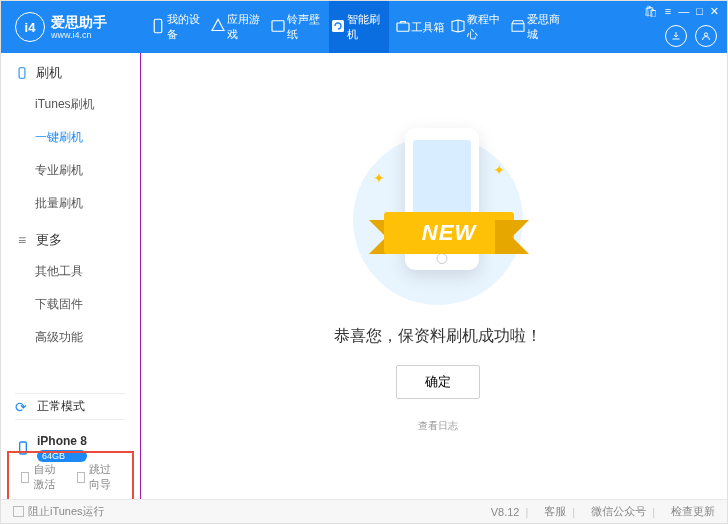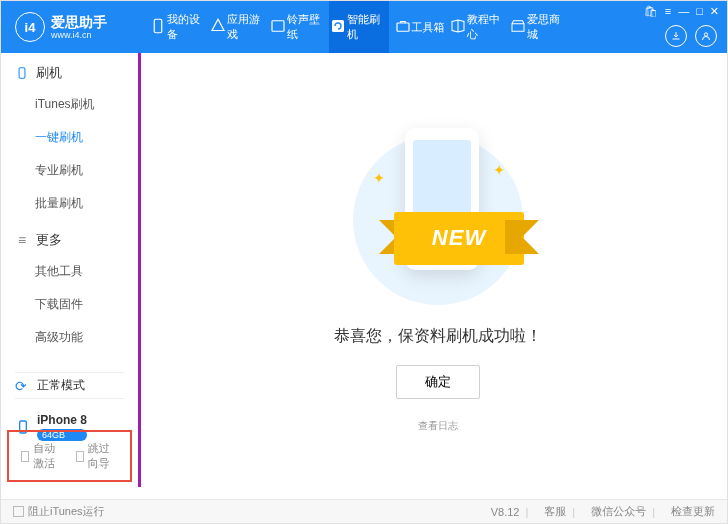--- a/index.html
+++ b/index.html
@@ -17,21 +17,21 @@
   .tab.active { background: #0a6ee0; }
   .tab-icon { width: 18px; height: 18px; margin-bottom: 3px; display: flex; align-items: center; justify-content: center; }
   .tab-icon svg { width: 18px; height: 18px; fill: #fff; stroke: #fff; }
   .header-right { position: absolute; right: 8px; top: 4px; display: flex; gap: 7px; }
   .win-ctrl { color: #fff; cursor: pointer; font-size: 11px; }
   .header-btns { position: absolute; right: 10px; bottom: 6px; display: flex; gap: 8px; }
   .circ-btn { width: 22px; height: 22px; border: 1.3px solid #fff; border-radius: 50%; display: flex; align-items: center; justify-content: center; cursor: pointer; }
   .circ-btn svg { width: 12px; height: 12px; stroke: #fff; fill: none; stroke-width: 2; }
   
   
-  .sidebar { position: absolute; left: 0; top: 52px; width: 140px; bottom: 36px; border-right: 3px solid #a21caf; background: #fff; }
+  .sidebar { position: absolute; left: 0; top: 52px; width: 140px; bottom: 15px; border-right: 1px solid #a21caf; background: #fff; }
   .sb-group-h { display: flex; align-items: center; padding: 11px 14px 6px; font-size: 13px; color: #333; font-weight: 500; }
   .sb-group-h .gicon { width: 14px; height: 14px; margin-right: 7px; display: flex; align-items: center; justify-content: center; }
   .sb-item { padding: 8px 0 8px 34px; font-size: 12px; color: #555; cursor: pointer; }
   .sb-item.active { color: #1e88f5; }
   .sb-bottom { position: absolute; bottom: 40px; left: 0; right: 0; }
   .sb-mode { margin: 8px 14px; padding: 4px 0; border-top: 1px solid #eee; border-bottom: 1px solid #eee; display: flex; align-items: center; cursor: pointer; }
   .sb-mode .micon { width: 16px; height: 16px; margin-right: 6px; color: #1e88f5; font-size: 14px; }
   .sb-device { margin: 0 14px; display: flex; align-items: center; cursor: pointer; padding: 6px 0; }
   .sb-device .dicon { width: 16px; height: 16px; margin-right: 6px; }
   .sb-device .dname { font-size: 12px; font-weight: bold; color: #333; }
@@ -41,21 +41,21 @@
   .chk-wrap { display: flex; align-items: center; font-size: 11px; color: #888; cursor: pointer; }
   .chk { width: 11px; height: 11px; border: 1px solid #bbb; margin-right: 4px; }
   
   
   .main { position: absolute; left: 148px; top: 52px; right: 0; bottom: 24px; background: #fff; display: flex; flex-direction: column; align-items: center; justify-content: center; }
   .illus { position: relative; width: 190px; height: 190px; margin-bottom: 16px; }
   .illus-circle { width: 170px; height: 170px; border-radius: 50%; background: #e8f4fe; position: absolute; left: 10px; top: 15px; }
   .illus-phone { position: absolute; left: 62px; top: 8px; width: 74px; height: 142px; background: #fff; border-radius: 10px; box-shadow: 0 6px 18px rgba(0,0,0,0.12); }
   .illus-phone::before { content: ""; position: absolute; top: 12px; left: 8px; right: 8px; bottom: 18px; background: #d8edff; border-radius: 3px; }
   .illus-phone::after { content: ""; position: absolute; bottom: 6px; left: 50%; transform: translateX(-50%); width: 9px; height: 9px; border: 1px solid #ccc; border-radius: 50%; }
-  .ribbon { position: absolute; left: 36px; top: 92px; width: 160px; height: 53px; z-index: 2; }
+  .ribbon { position: absolute; left: 26px; top: 92px; width: 160px; height: 42px; z-index: 2; }
   .ribbon-main { position: absolute; left: 15px; right: 15px; top: 0; bottom: 0; background: #ffc107; display: flex; align-items: center; justify-content: center; color: #fff; font-weight: bold; font-size: 22px; letter-spacing: 1px; font-style: italic; border-radius: 3px; }
   .ribbon::before, .ribbon::after { content: ""; position: absolute; top: 8px; width: 0; height: 0; border: 17px solid #e6a800; }
   .ribbon::before { left: 0; border-left-color: transparent; }
   .ribbon::after { right: 0; border-right-color: transparent; }
   .sparkle { position: absolute; color: #ffc107; font-size: 14px; }
   .s1 { left: 30px; top: 50px; } .s2 { right: 28px; top: 42px; } .s3 { right: 18px; top: 118px; font-size: 10px; }
   .msg { font-size: 16px; color: #333; margin-bottom: 18px; }
   .confirm-btn { border: 1px solid #d0d0d0; background: #fff; padding: 7px 28px; font-size: 13px; cursor: pointer; border-radius: 2px; margin-bottom: 20px; }
   .log-link { font-size: 10px; color: #999; cursor: pointer; }
   

